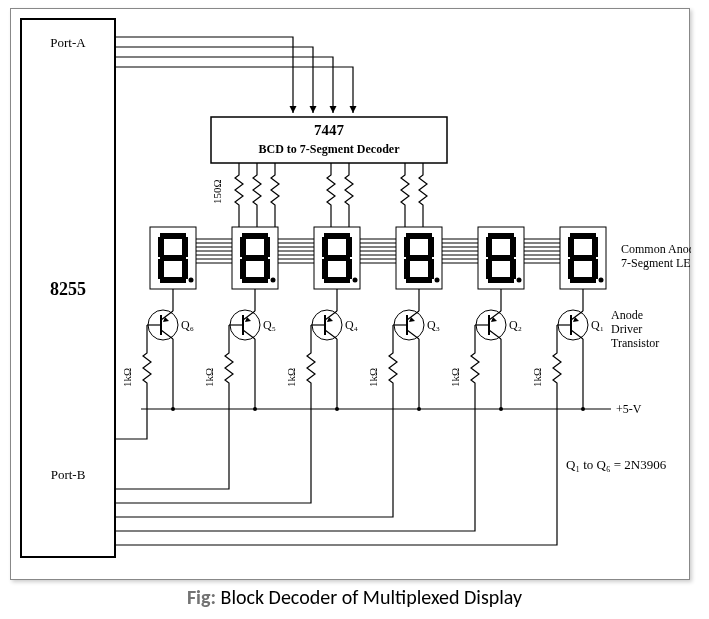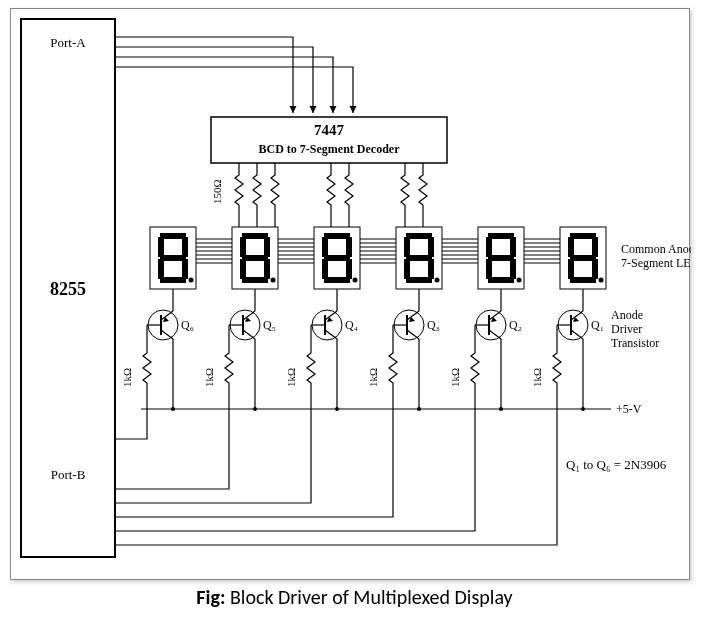--- a/index.html
+++ b/index.html
@@ -26,21 +26,21 @@
     position: absolute;
     left: 0;
     right: 0;
     bottom: 10px;
     text-align: center;
     font-family: Calibri, Arial, sans-serif;
     font-size: 20px;
     color: #000;
   }
   .caption .fig {
-    color: #000000;
+    color: #737373;
     font-weight: bold;
   }
   svg { position: absolute; left: 0; top: 0; }
   text { font-family: "Times New Roman", serif; }
   .vtext { font-family: "Times New Roman", serif; }
 </style>
 </head>
 <body>
 
 <div class="frame">
@@ -255,14 +255,14 @@
   <text x="600" y="310" font-size="12">Anode</text>
   <text x="600" y="324" font-size="12">Driver</text>
   <text x="600" y="338" font-size="12">Transistor</text>
 
   <text x="555" y="460" font-size="13">Q₁ to Q₆ = 2N3906</text>
 
 </svg>
 </div>
 
 <div class="caption">
-  <span class="fig">Fig:</span><span> Block Driver of Multiplexed Display</span>
+  <span class="fig">Fig:</span><span> Block Decoder of Multiplexed Display</span>
 </div>
 
 </body></html>

